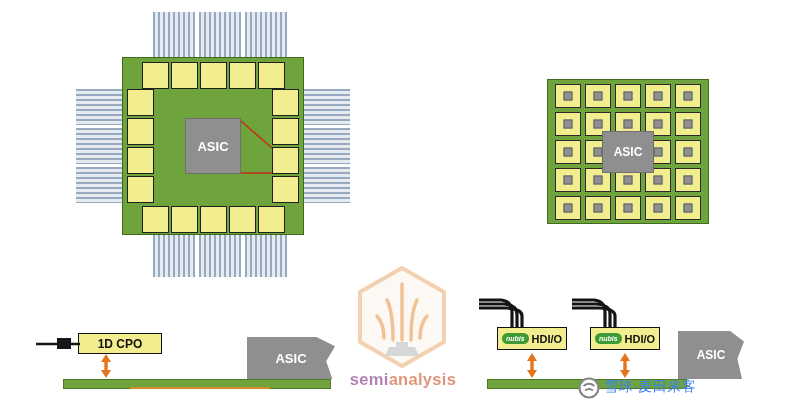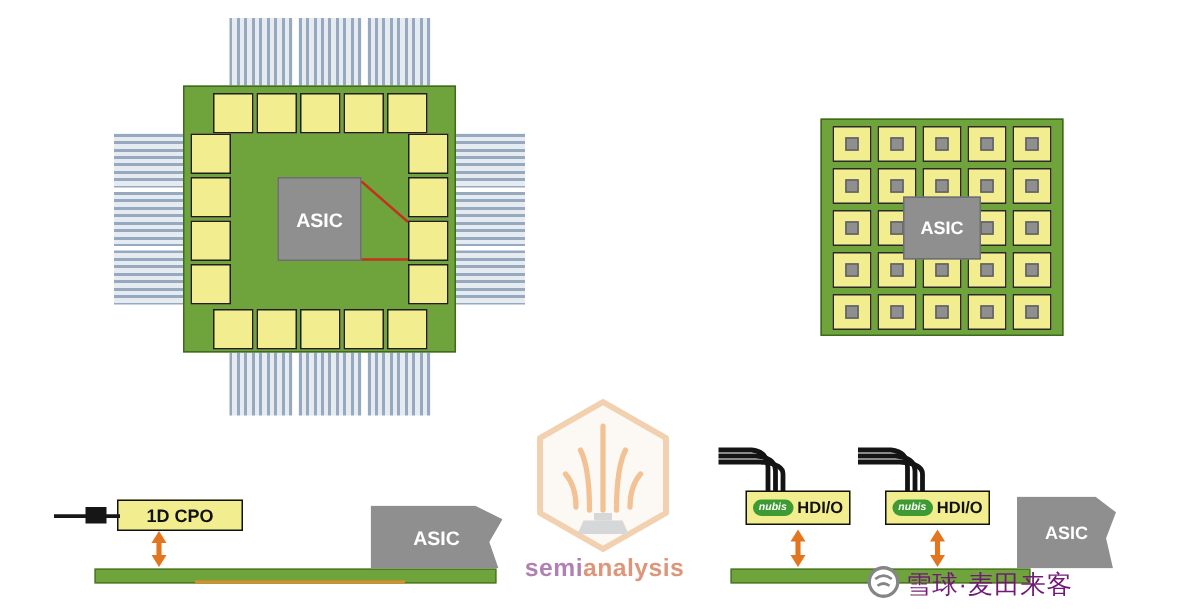--- a/index.html
+++ b/index.html
@@ -18,21 +18,21 @@
   .cell{background:#F2EE8F;border:1px solid #2a2a2a;box-sizing:border-box;position:relative;}
   .cell::after{content:'';position:absolute;left:50%;top:50%;width:9px;height:9px;transform:translate(-50%,-50%);
                background:#8F8F8F;border:1px solid #606060;box-sizing:border-box;}
   .yellow-module{background:#F2EE8F;border:1.5px solid #111;box-sizing:border-box;
                  display:flex;align-items:center;justify-content:center;font-weight:bold;color:#111;}
   .nubis{background:#3E9B33;color:#fff;border-radius:8px;font-size:7px;font-style:italic;
          padding:2px 4px;line-height:1;font-weight:bold;}
   .greenbar{background:#6FA43C;border:1px solid #4F7A28;box-sizing:border-box;}
   .watermark{opacity:.55;}
   .brand{display:flex;justify-content:center;font-size:16.5px;font-weight:600;letter-spacing:.3px;}
-  .credit-text{font-size:17px;color:#701a75;font-weight:500;letter-spacing:.5px;white-space:nowrap;}
+  .credit-text{font-size:14px;color:#3b82f6;font-weight:500;letter-spacing:.5px;white-space:nowrap;}
 </style>
 </head>
 <body>
 
 <div class="canvas">
 
   <div>
 
     <div class="abs ribbon-v" style="left:153px;top:12px;width:42px;height:45px"></div>
     <div class="abs ribbon-v" style="left:199px;top:12px;width:42px;height:45px"></div>

